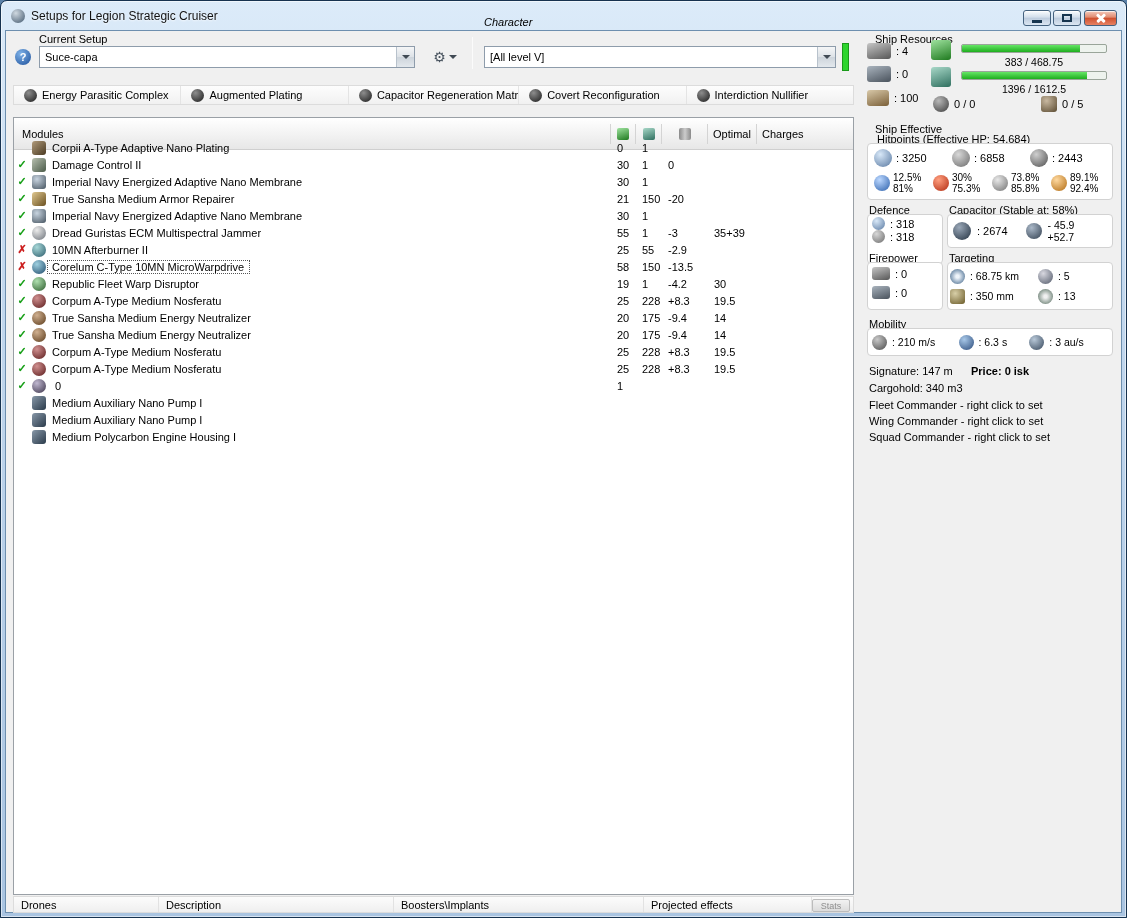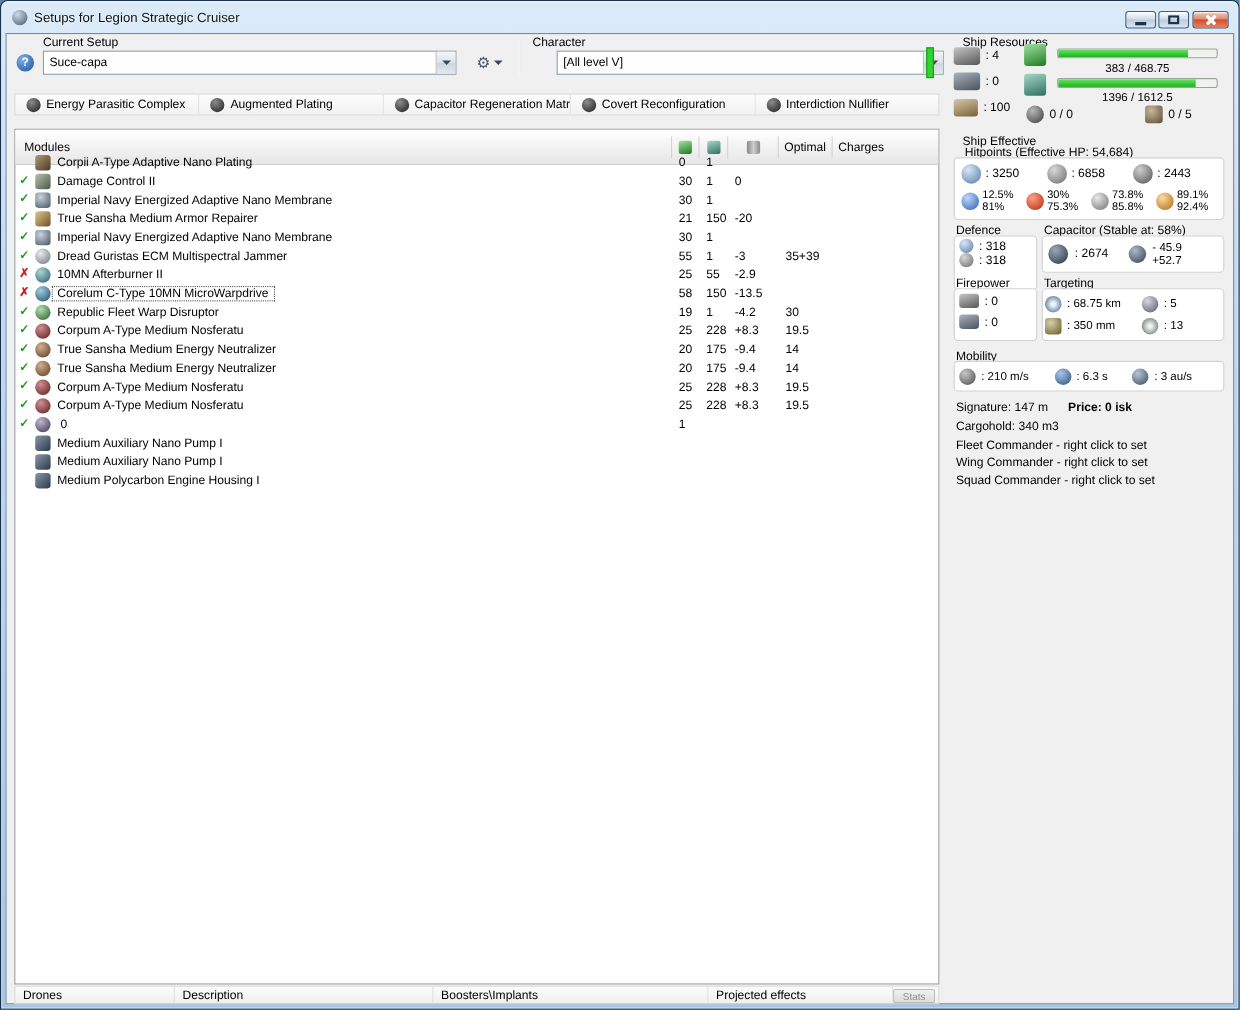--- a/index.html
+++ b/index.html
@@ -170,22 +170,22 @@
     <span class="val">Suce-capa</span>
     <span class="btn">
         <span class="arrow-down"></span>
       </span>
   </div>
   <div class="toolbtn">
     <span class="gear">⚙</span>
     <span class="arrow-down"></span>
   </div>
   <div class="vsep" style="left:471px;top:36px;height:32px;"></div>
-  <span class="lbl" style="left:483px;top:32px;">Character</span>
-  <div class="combo" style="left:483px;top:45px;width:352px;margin-left:22px;">
+  <span class="lbl" style="left:483px;top:15px;font-style:italic;">Character</span>
+  <div class="combo" style="left:483px;top:45px;width:352px;">
     <span class="val">[All level V]</span>
     <span class="btn">
         <span class="arrow-down"></span>
       </span>
   </div>
   <div class="skillbar" style="background:#2ed52e;border:1px solid #1a9a1a;"></div>
 
   <div class="subsys-bar" id="subsystem-bar">
       <div class="subsys">
         <span class="sphere"></span>

